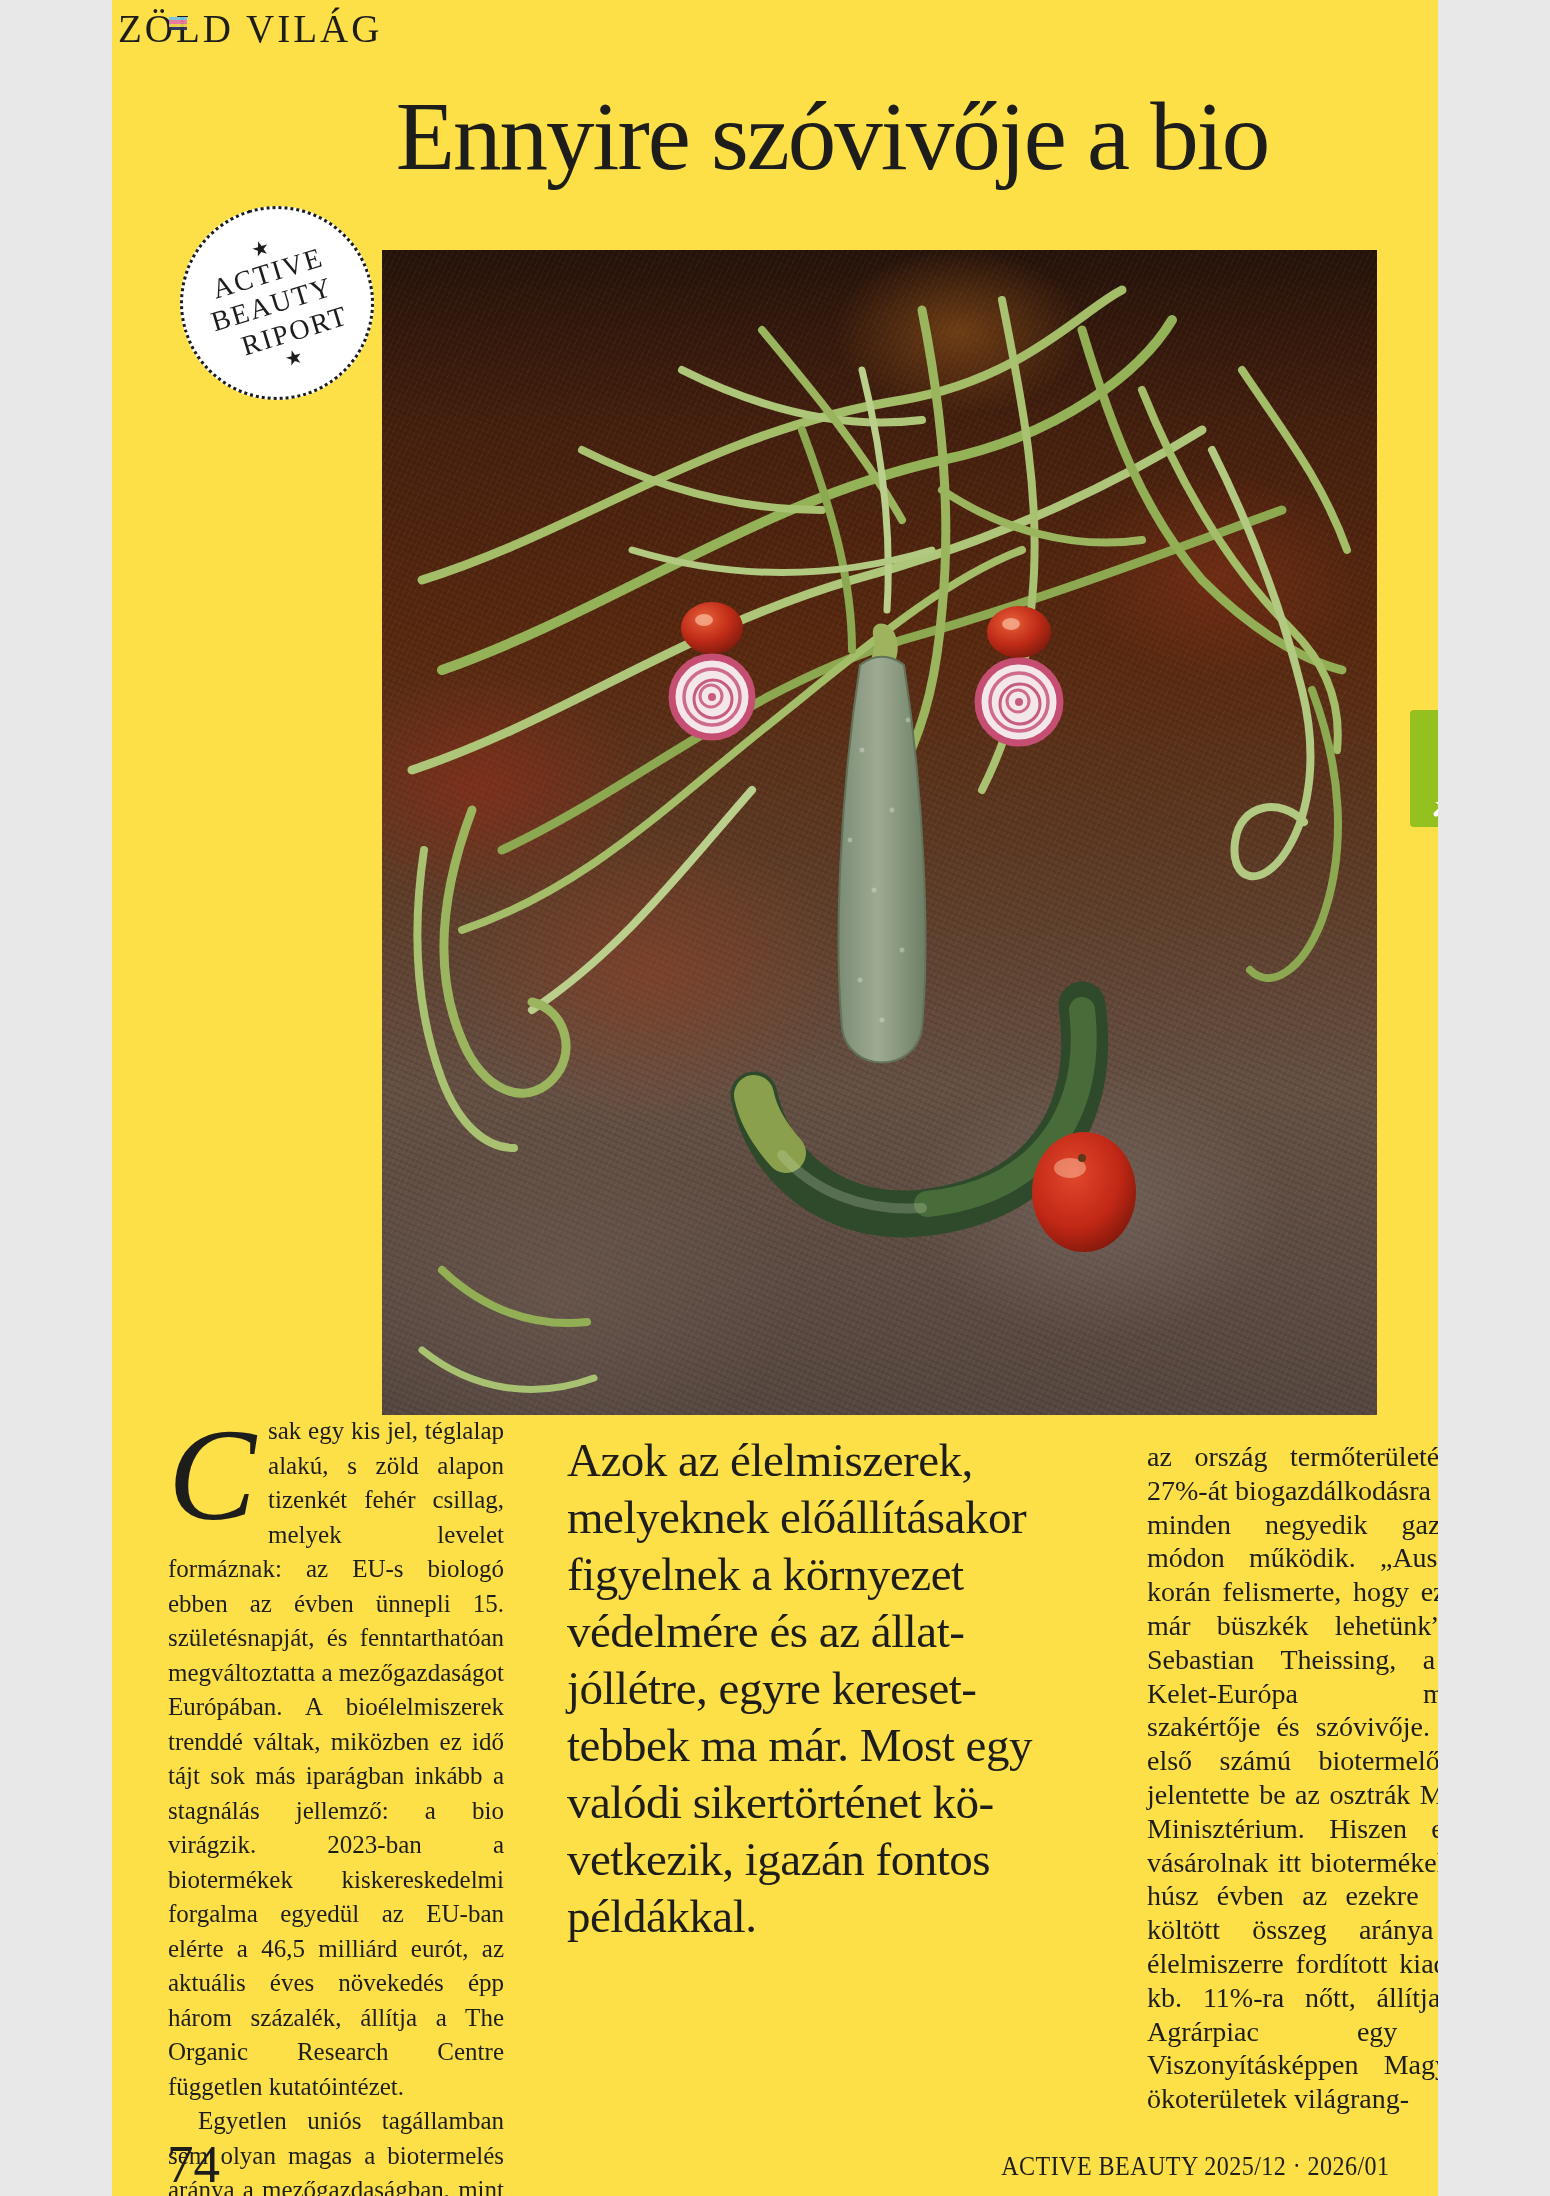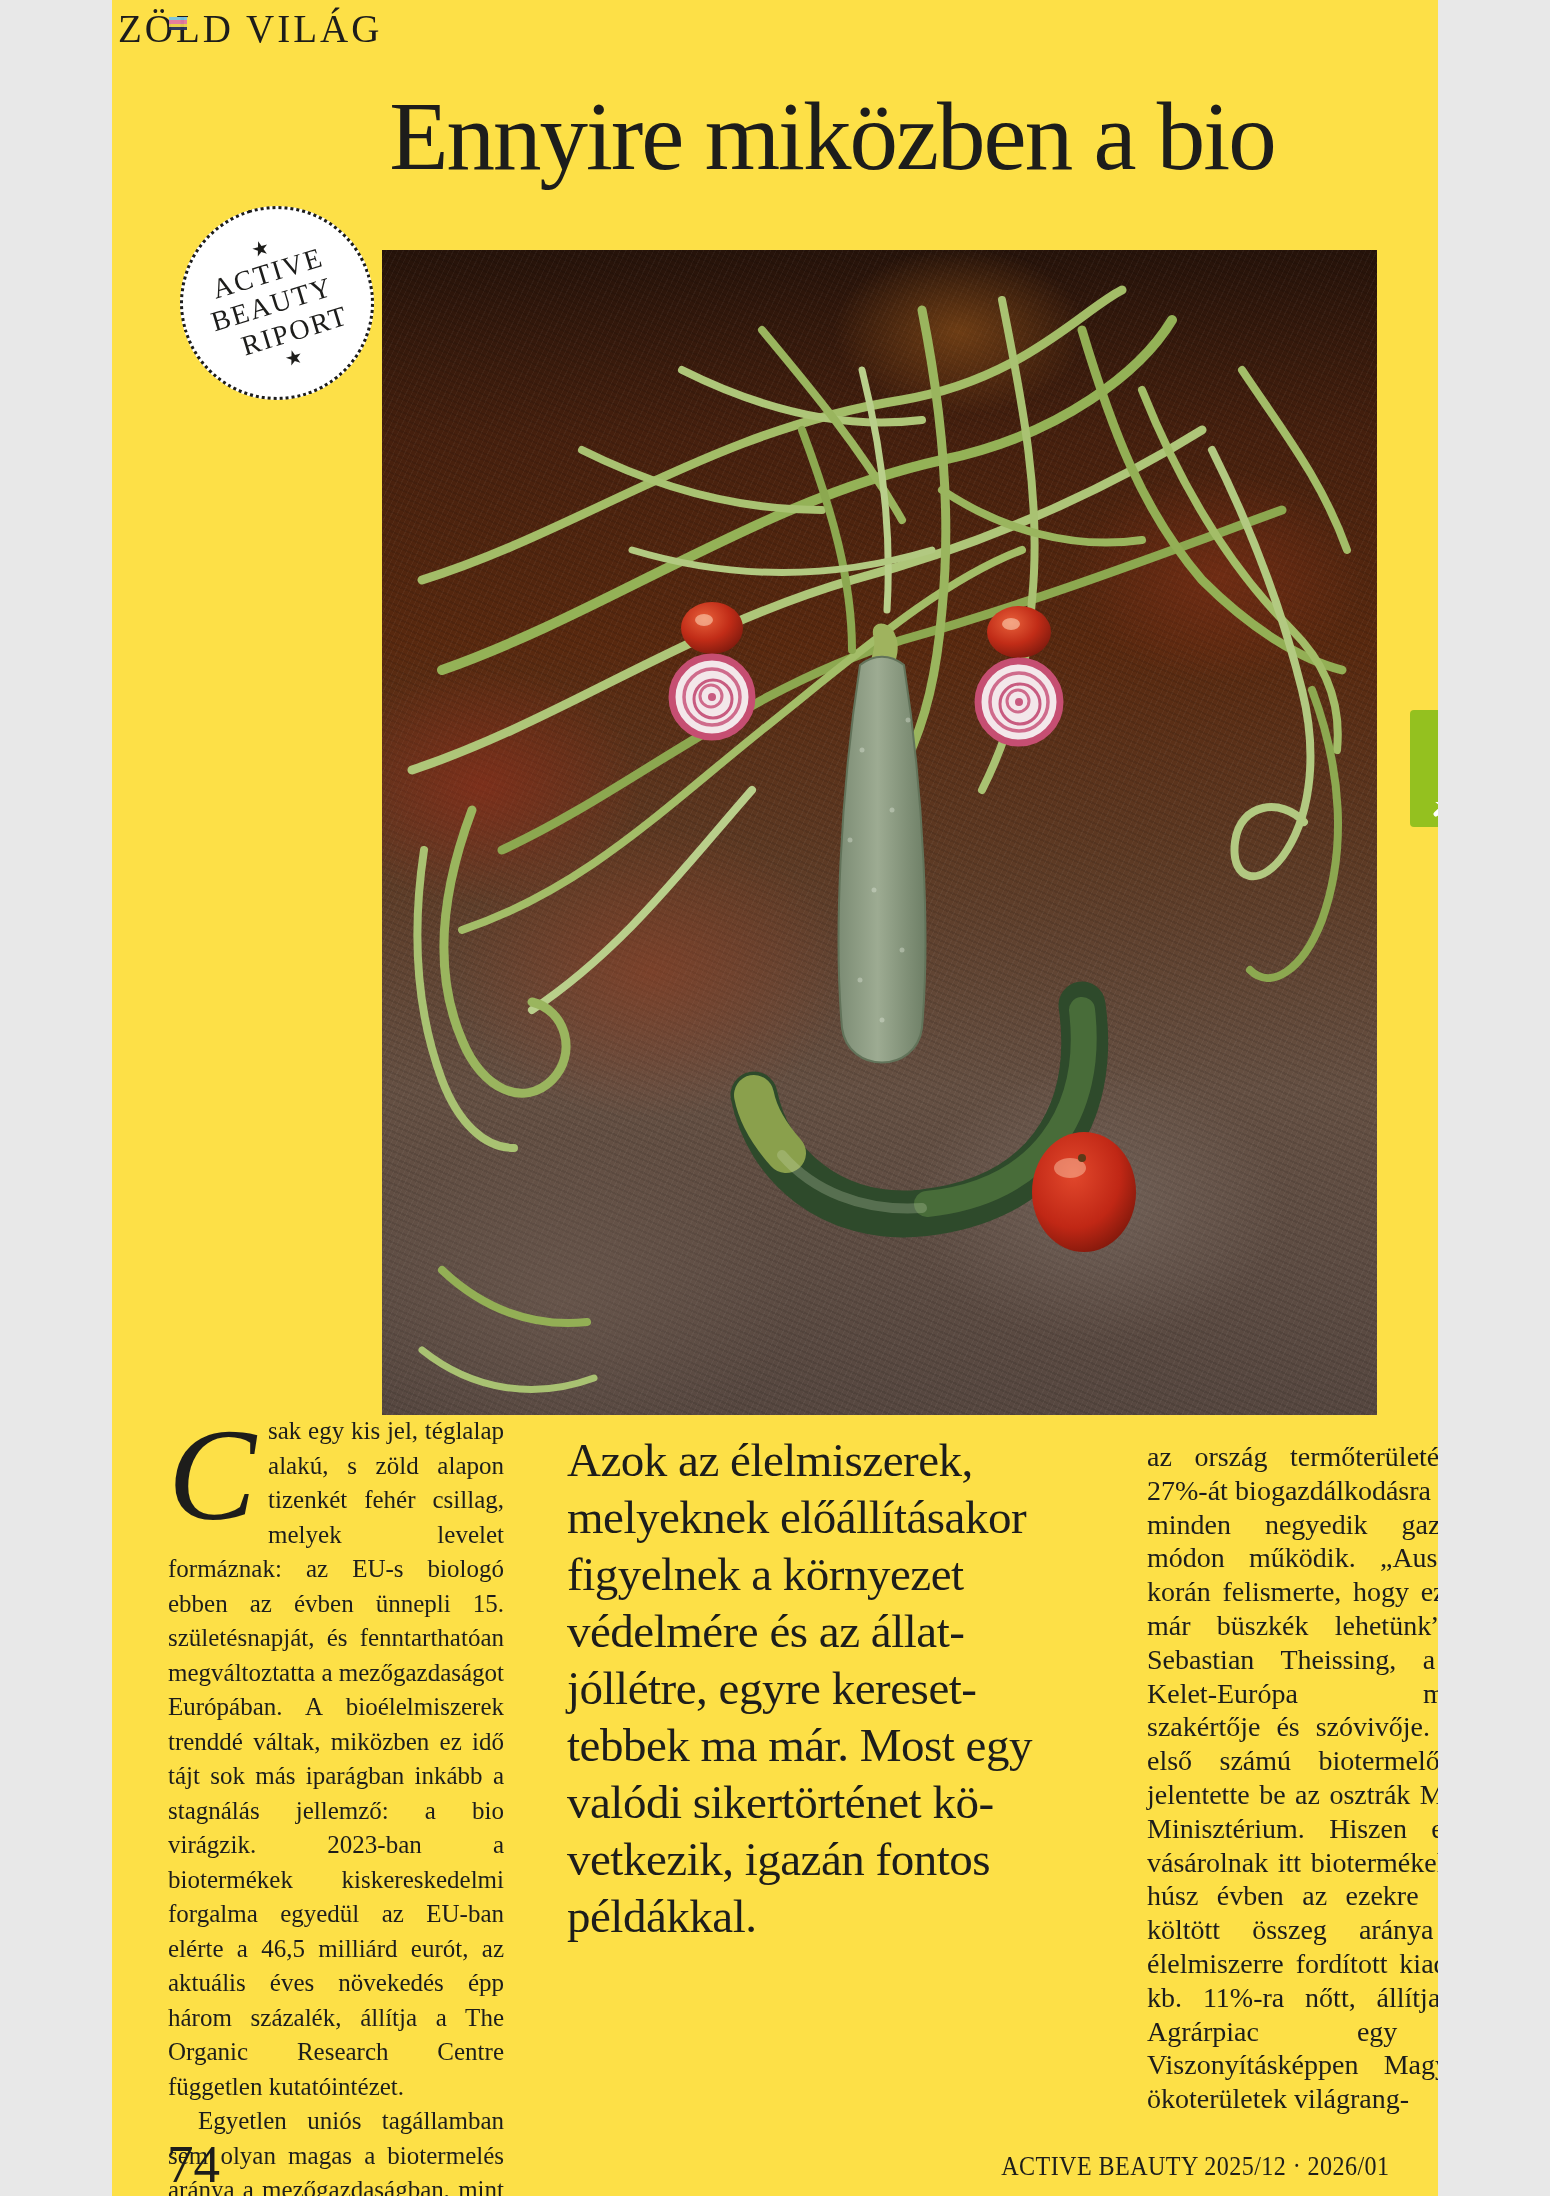--- a/index.html
+++ b/index.html
@@ -67,21 +67,21 @@
 <div id="page">
 
   <div class="abs" id="masthead">ZÖLD VILÁG</div>
   <div class="abs" id="color-chip">
     <span style="background:#79c4e2"></span>
     <span style="background:#e57aa2"></span>
     <span style="background:#e8cf4e"></span>
     <span style="background:#27335c"></span>
   </div>
 
-  <h1 class="abs" id="headline" style="margin:0">Ennyire miközben a bio</h1>
+  <h1 class="abs" id="headline" style="margin:0">Ennyire szóvivője a bio</h1>
 
   <div class="abs" id="badge">
     <span class="b-star">★</span>
     <span class="b-line b-l1">ACTIVE</span>
     <span class="b-line b-l2">BEAUTY</span>
     <span class="b-line b-l3">RIPORT</span>
     <span class="b-star">★</span>
   </div>
 
   <div class="abs" id="photo">

